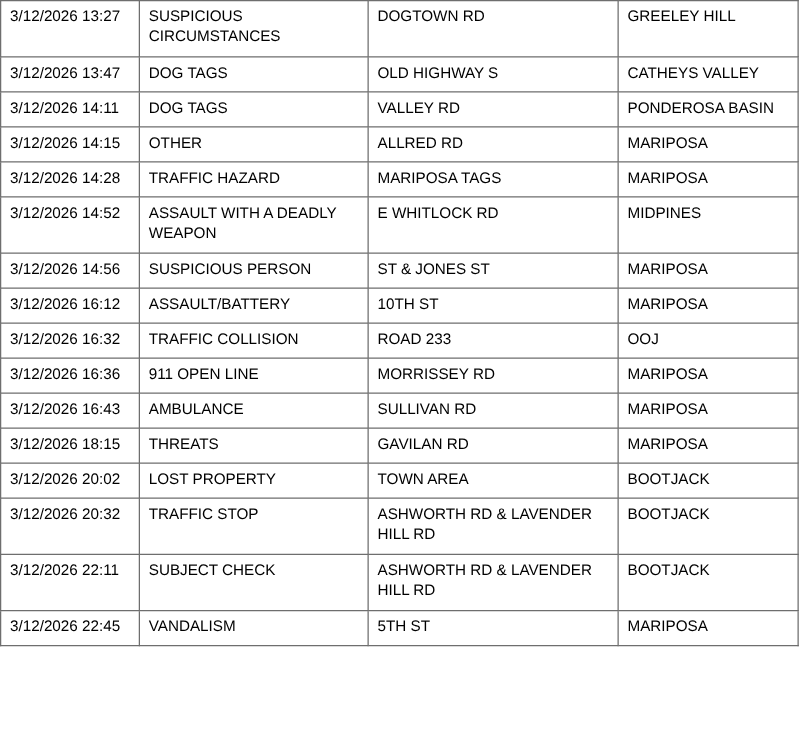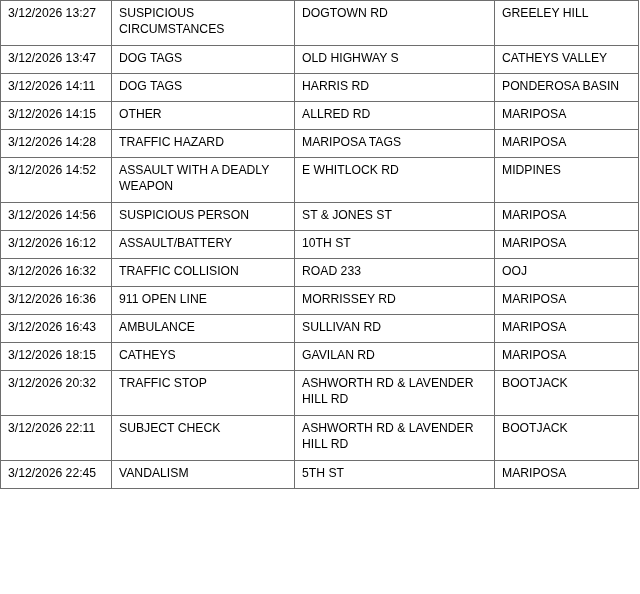--- a/index.html
+++ b/index.html
@@ -69,21 +69,21 @@
       </tr>
       <tr class="short">
         <td class="cell-datetime">3/12/2026 13:47</td>
         <td class="cell-incident">DOG TAGS</td>
         <td class="cell-location">OLD HIGHWAY S</td>
         <td class="cell-city">CATHEYS VALLEY</td>
       </tr>
       <tr class="short">
         <td class="cell-datetime">3/12/2026 14:11</td>
         <td class="cell-incident">DOG TAGS</td>
-        <td class="cell-location">HARRIS RD</td>
+        <td class="cell-location">VALLEY RD</td>
         <td class="cell-city">PONDEROSA BASIN</td>
       </tr>
       <tr class="short">
         <td class="cell-datetime">3/12/2026 14:15</td>
         <td class="cell-incident">OTHER</td>
         <td class="cell-location">ALLRED RD</td>
         <td class="cell-city">MARIPOSA</td>
       </tr>
       <tr class="short">
         <td class="cell-datetime">3/12/2026 14:28</td>
@@ -122,23 +122,29 @@
         <td class="cell-city">MARIPOSA</td>
       </tr>
       <tr class="short">
         <td class="cell-datetime">3/12/2026 16:43</td>
         <td class="cell-incident">AMBULANCE</td>
         <td class="cell-location">SULLIVAN RD</td>
         <td class="cell-city">MARIPOSA</td>
       </tr>
       <tr class="short">
         <td class="cell-datetime">3/12/2026 18:15</td>
-        <td class="cell-incident">CATHEYS</td>
+        <td class="cell-incident">THREATS</td>
         <td class="cell-location">GAVILAN RD</td>
         <td class="cell-city">MARIPOSA</td>
+      </tr>
+      <tr class="short">
+        <td class="cell-datetime">3/12/2026 20:02</td>
+        <td class="cell-incident">LOST PROPERTY</td>
+        <td class="cell-location">TOWN AREA</td>
+        <td class="cell-city">BOOTJACK</td>
       </tr>
       <tr class="tall">
         <td class="cell-datetime">3/12/2026 20:32</td>
         <td class="cell-incident">TRAFFIC STOP</td>
         <td class="cell-location">ASHWORTH RD &amp; LAVENDER HILL RD</td>
         <td class="cell-city">BOOTJACK</td>
       </tr>
       <tr class="tall">
         <td class="cell-datetime">3/12/2026 22:11</td>
         <td class="cell-incident">SUBJECT CHECK</td>

